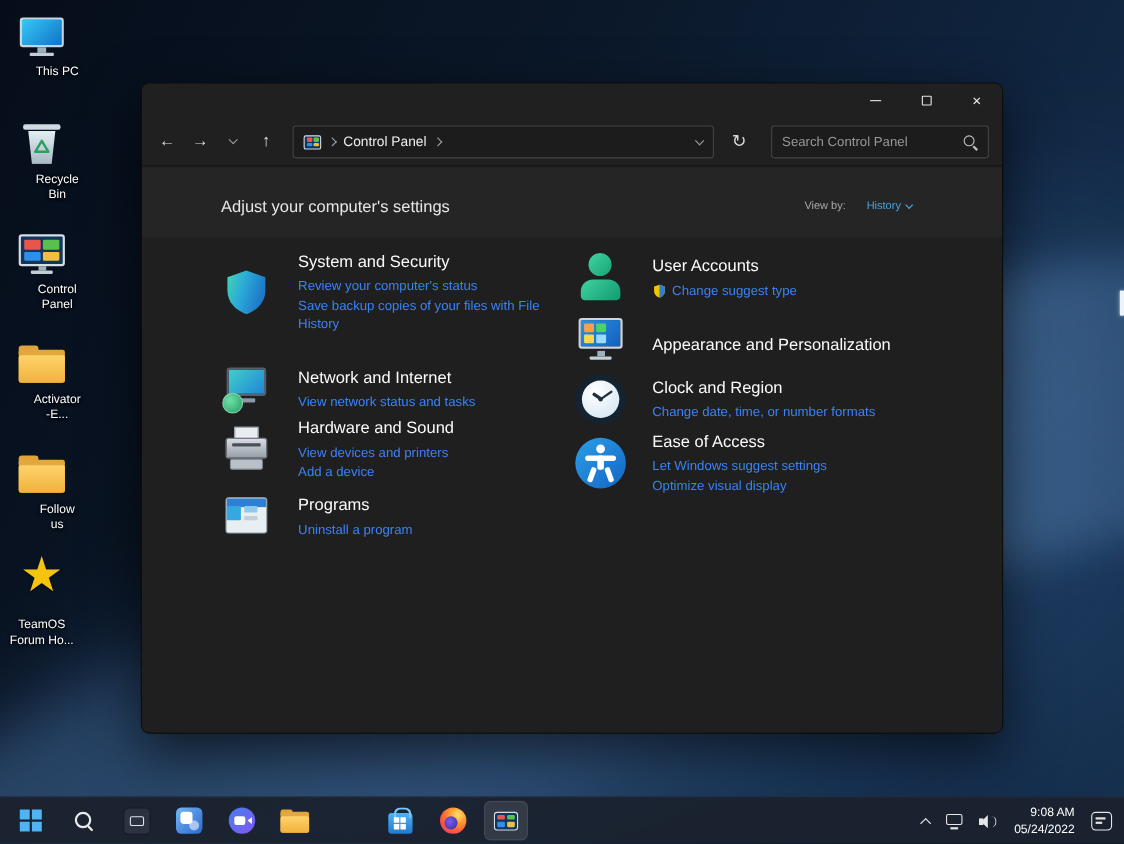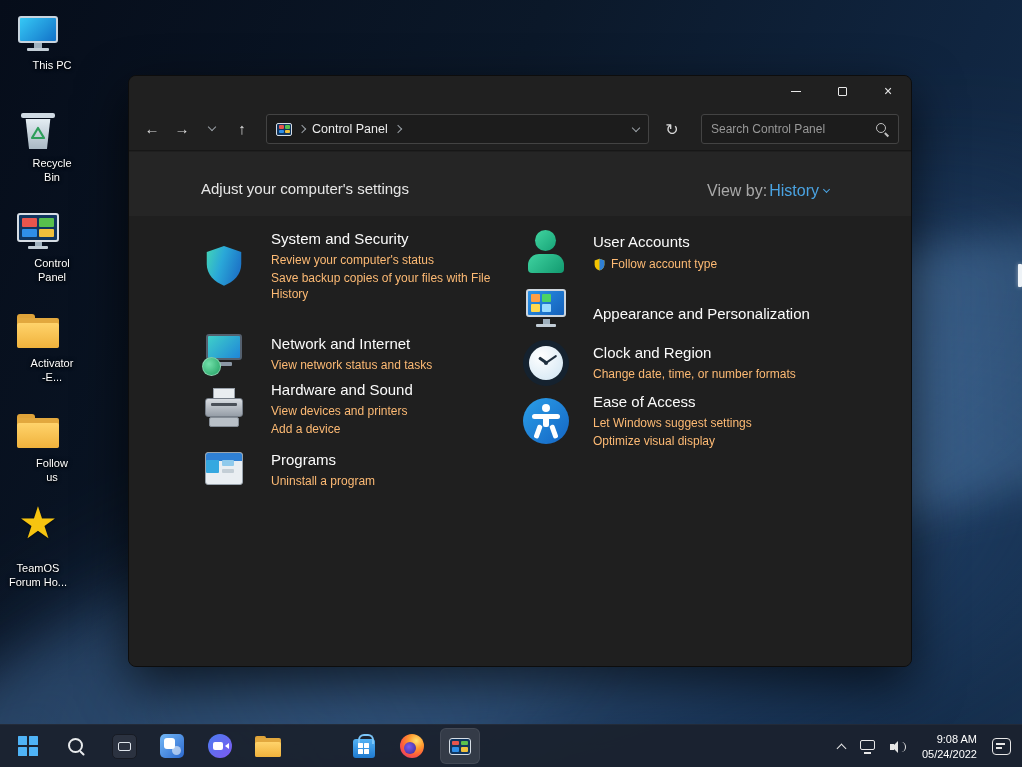--- a/index.html
+++ b/index.html
@@ -73,30 +73,30 @@
   .searchbox{position:absolute;left:572px;top:8px;width:198px;height:30px;background:#1c1c1c;border:1px solid #434343;border-radius:3px;display:flex;align-items:center;padding:0 9px;}
   .searchbox input{flex:1;background:transparent;border:none;outline:none;color:#e6e6e6;font-size:12px;font-family:"Liberation Sans",sans-serif;}
   .searchbox input::placeholder{color:#989898;}
   .mag{position:relative;width:14px;height:14px;flex:0 0 auto;}
   .mag::before{content:"";position:absolute;left:1px;top:1px;width:8px;height:8px;border:1.5px solid #c0c0c0;border-radius:50%;}
   .mag::after{content:"";position:absolute;left:10px;top:10px;width:5px;height:1.5px;background:#c0c0c0;transform:rotate(45deg);transform-origin:left center;}
 
   .content{position:absolute;left:0;top:76px;right:0;bottom:0;background:#1f1f1f;}
   .head-band{position:absolute;left:0;top:0;right:0;height:64px;background:#252525;}
   .page-title{position:absolute;left:72px;top:28px;font-size:15px;color:#e6e6e6;}
-  .viewby{position:absolute;right:82px;top:30px;display:flex;align-items:center;gap:2px;font-size:16px;}
+  .viewby{position:absolute;right:82px;top:30px;display:flex;align-items:center;gap:19px;font-size:10px;}
   .viewby-label{color:#a8a8a8;}
   .viewby-value{color:#4aa3e2;cursor:pointer;display:flex;align-items:center;gap:5px;}
   .chev-blue{width:5px;height:5px;border-color:#4aa3e2;}
 
   .cat{position:absolute;display:flex;gap:24px;align-items:center;}
   .cat-icon{width:46px;height:46px;flex:0 0 auto;position:relative;}
   .cat-text{display:flex;flex-direction:column;}
   .cat-title{font-size:15px;color:#fbfbfb;line-height:19px;margin-bottom:3px;cursor:pointer;}
-  .cat-link{font-size:12px;color:#fdba74;line-height:16.5px;margin-top:1px;cursor:pointer;text-decoration:none;display:block;}
+  .cat-link{font-size:12px;color:#3b82f6;line-height:16.5px;margin-top:1px;cursor:pointer;text-decoration:none;display:block;}
   .link-row{display:flex;align-items:center;gap:5px;margin-top:2px;}
   .left-col .cat-text{width:242px;}
   .right-col .cat-text{width:265px;}
   .title-centered{margin-top:12px;}
 
   
   .net-screen{position:absolute;top:3px;left:5px;width:36px;height:26px;border:2px solid #54606e;border-radius:3px;background:linear-gradient(135deg,#3fd0c9,#1f86d8);}
   .net-base{position:absolute;top:31px;left:15px;width:16px;height:4px;background:#8b97a4;border-radius:1px;}
   .net-globe{position:absolute;bottom:1px;left:1px;width:19px;height:19px;border-radius:50%;background:radial-gradient(circle at 35% 35%,#72e0aa,#1f9e60);border:1px solid rgba(255,255,255,.35);}
 
@@ -389,21 +389,21 @@
           <div class="u-head"></div>
             <div class="u-body"></div>
         </div>
         <div class="cat-text">
           <div class="cat-title">User Accounts</div>
           <a class="cat-link link-row">
             <svg width="13" height="13" viewBox="0 0 16 16">
                 <path d="M8 1 L14 3 V8 C14 12 11 14.5 8 15.5 C5 14.5 2 12 2 8 V3 Z" fill="#f4c400"></path>
                 <path d="M8 1 L14 3 V8 C14 12 11 14.5 8 15.5 V1 Z" fill="#2f7fd4"></path>
               </svg>
-            <span>Follow account type</span>
+            <span>Change suggest type</span>
           </a>
         </div>
       </div>
 
       <div class="cat right-col" style="left:394px;top:134px">
         <div class="cat-icon">
           <div class="ap-screen">
               <i class="ap-1"></i>
               <i class="ap-2"></i>
               <i class="ap-3"></i>

